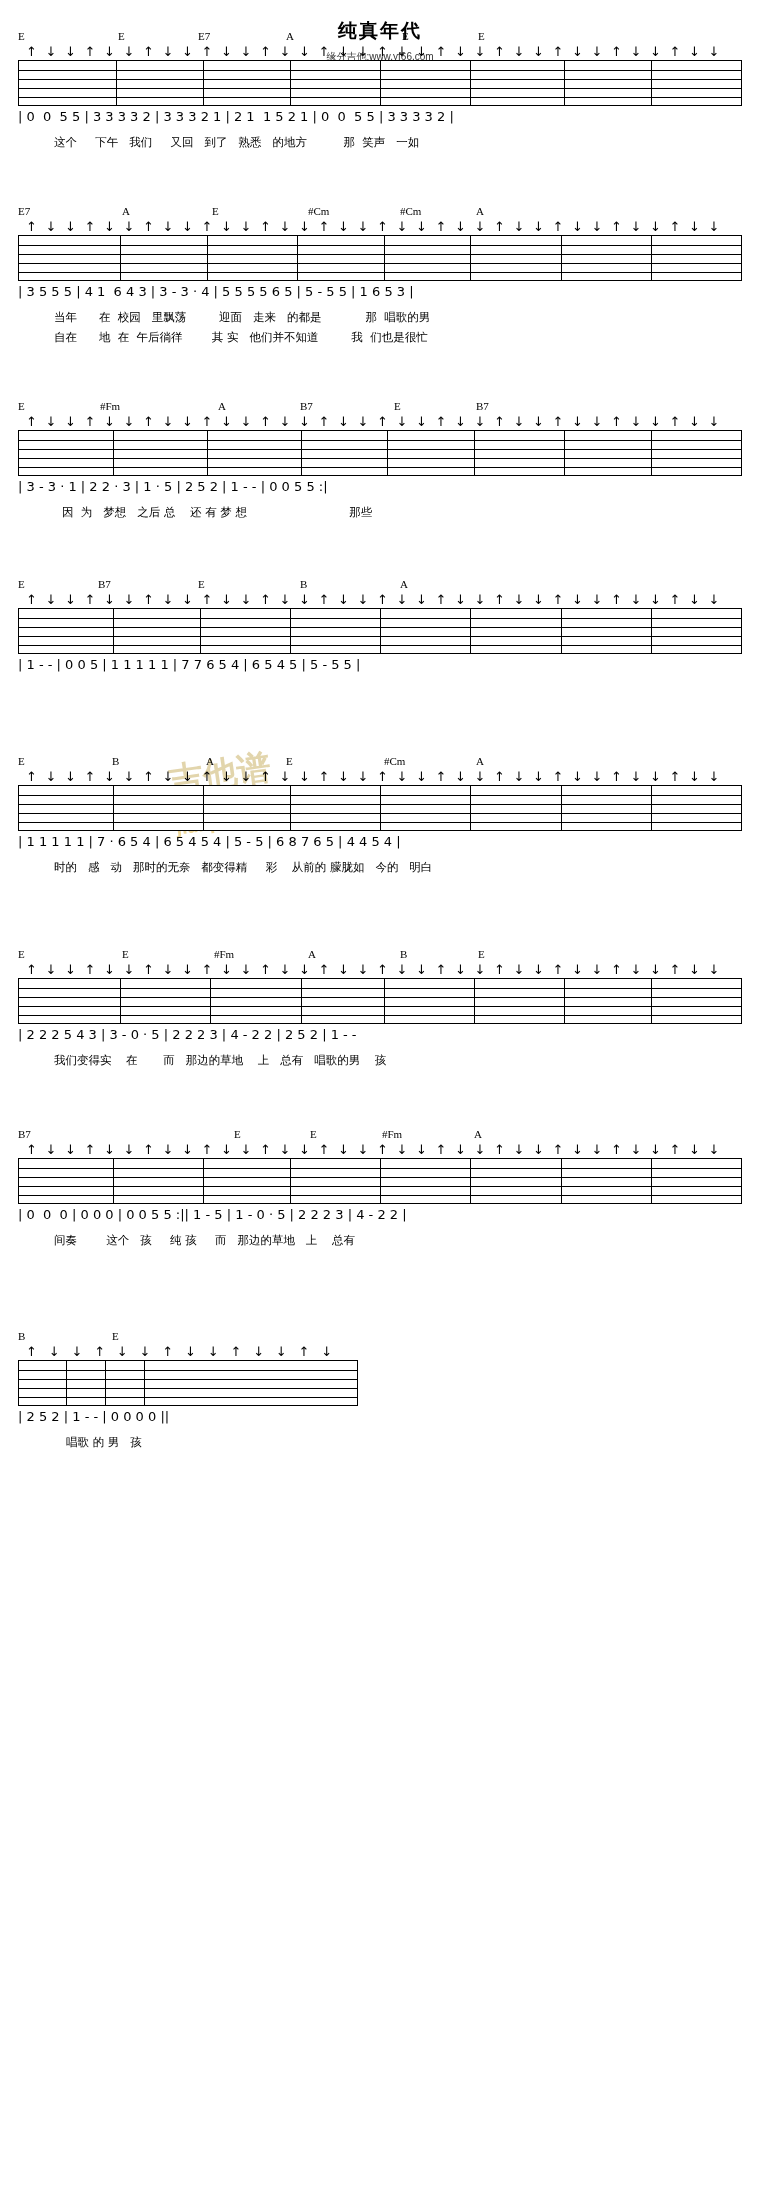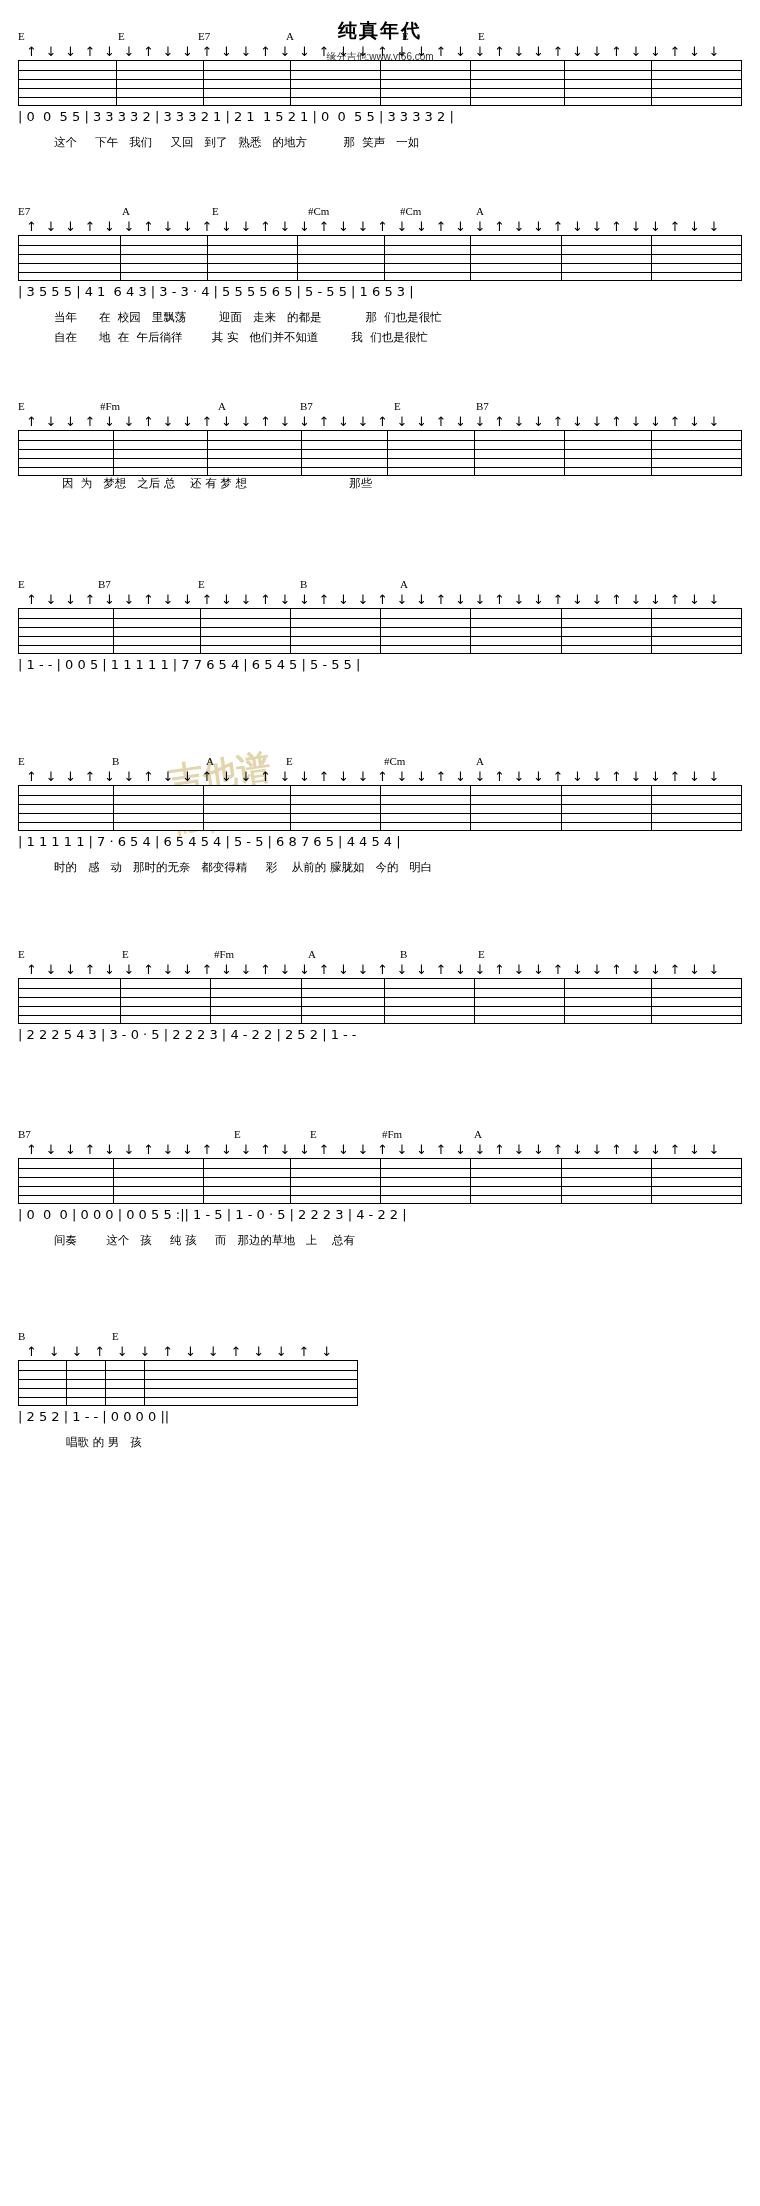--- a/index.html
+++ b/index.html
@@ -289,21 +289,21 @@
           <div class="hline" style="top: 36px;"></div>
           <div class="bar" style="left: 14%;"></div>
           <div class="bar" style="left: 26%;"></div>
           <div class="bar" style="left: 38.5%;"></div>
           <div class="bar" style="left: 50.5%;"></div>
           <div class="bar" style="left: 62.5%;"></div>
           <div class="bar" style="left: 75%;"></div>
           <div class="bar" style="left: 87.5%;"></div>
         </div>
         <div class="numline"><span style="left: 0px;">| 3 5 5 5 | 4 1  6 4 3 | 3 - 3 · 4 | 5 5 5 5 6 5 | 5 - 5 5 | 1 6 5 3 |</span></div>
-        <div class="lyricline"><span style="left: 36px;">当年      在  校园   里飘荡         迎面   走来   的都是            那  们也是很忙</span></div>
+        <div class="lyricline"><span style="left: 36px;">当年      在  校园   里飘荡         迎面   走来   的都是            那  唱歌的男</span></div>
         <div class="lyricline"><span style="left: 36px;">自在      地  在  午后徜徉        其 实   他们并不知道         我  们也是很忙</span></div>
       </div>
       <div class="system" style="position: absolute; left: 18px; top: 400px; width: 724px;">
         <div class="chordline">
           <span style="left: 0px;">E</span>
           <span style="left: 82px;">#Fm</span>
           <span style="left: 200px;">A</span>
           <span style="left: 282px;">B7</span>
           <span style="left: 376px;">E</span>
           <span style="left: 458px;">B7</span>
@@ -352,20 +352,21 @@
           <div class="hline" style="top: 27px;"></div>
           <div class="hline" style="top: 36px;"></div>
           <div class="bar" style="left: 13%;"></div>
           <div class="bar" style="left: 26%;"></div>
           <div class="bar" style="left: 39%;"></div>
           <div class="bar" style="left: 51%;"></div>
           <div class="bar" style="left: 63%;"></div>
           <div class="bar" style="left: 75.5%;"></div>
           <div class="bar" style="left: 87.5%;"></div>
         </div>
+        <div class="numline"><span style="left: 0px;">| 3 - 3 · 1 | 2 2 · 3 | 1 · 5 | 2 5 2 | 1 - - | 0 0 5 5 :|</span></div>
         <div class="lyricline"><span style="left: 44px;">因  为   梦想   之后 总    还 有 梦 想                            那些</span></div>
       </div>
       <div class="system" style="position: absolute; left: 18px; top: 578px; width: 724px;">
         <div class="chordline">
           <span style="left: 0px;">E</span>
           <span style="left: 80px;">B7</span>
           <span style="left: 180px;">E</span>
           <span style="left: 282px;">B</span>
           <span style="left: 382px;">A</span>
         </div>
@@ -539,20 +540,21 @@
           <div class="hline" style="top: 36px;"></div>
           <div class="bar" style="left: 14%;"></div>
           <div class="bar" style="left: 26.5%;"></div>
           <div class="bar" style="left: 39%;"></div>
           <div class="bar" style="left: 50.5%;"></div>
           <div class="bar" style="left: 63%;"></div>
           <div class="bar" style="left: 75.5%;"></div>
           <div class="bar" style="left: 87.5%;"></div>
         </div>
         <div class="numline"><span style="left: 0px;">| 2 2 2 5 4 3 | 3 - 0 · 5 | 2 2 2 3 | 4 - 2 2 | 2 5 2 | 1 - -</span></div>
+        <div class="lyricline"><span style="left: 36px;">我们变得实    在       而   那边的草地    上   总有   唱歌的男    孩</span></div>
       </div>
       <div class="system" style="position: absolute; left: 18px; top: 1128px; width: 724px;">
         <div class="chordline">
           <span style="left: 0px;">B7</span>
           <span style="left: 216px;">E</span>
           <span style="left: 292px;">E</span>
           <span style="left: 364px;">#Fm</span>
           <span style="left: 456px;">A</span>
         </div>
         <div style="position: relative; height: 16px;">

